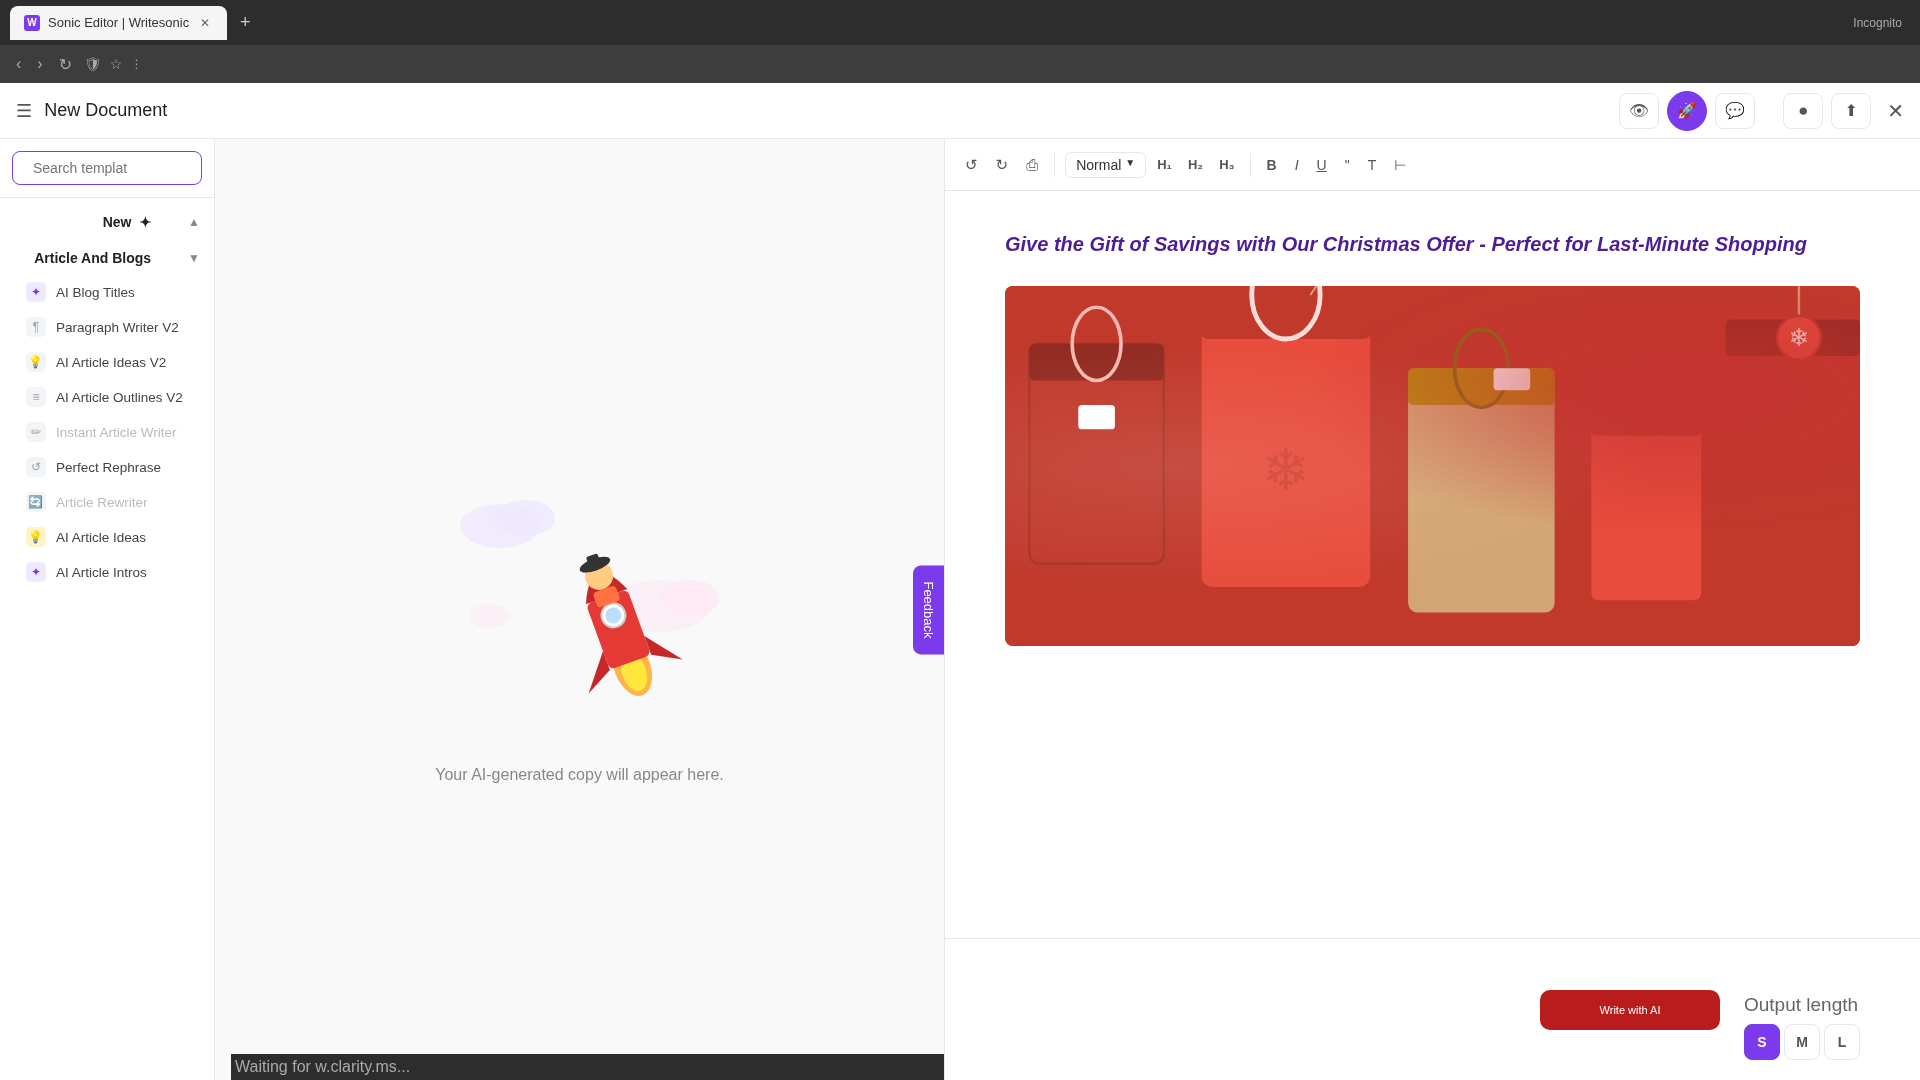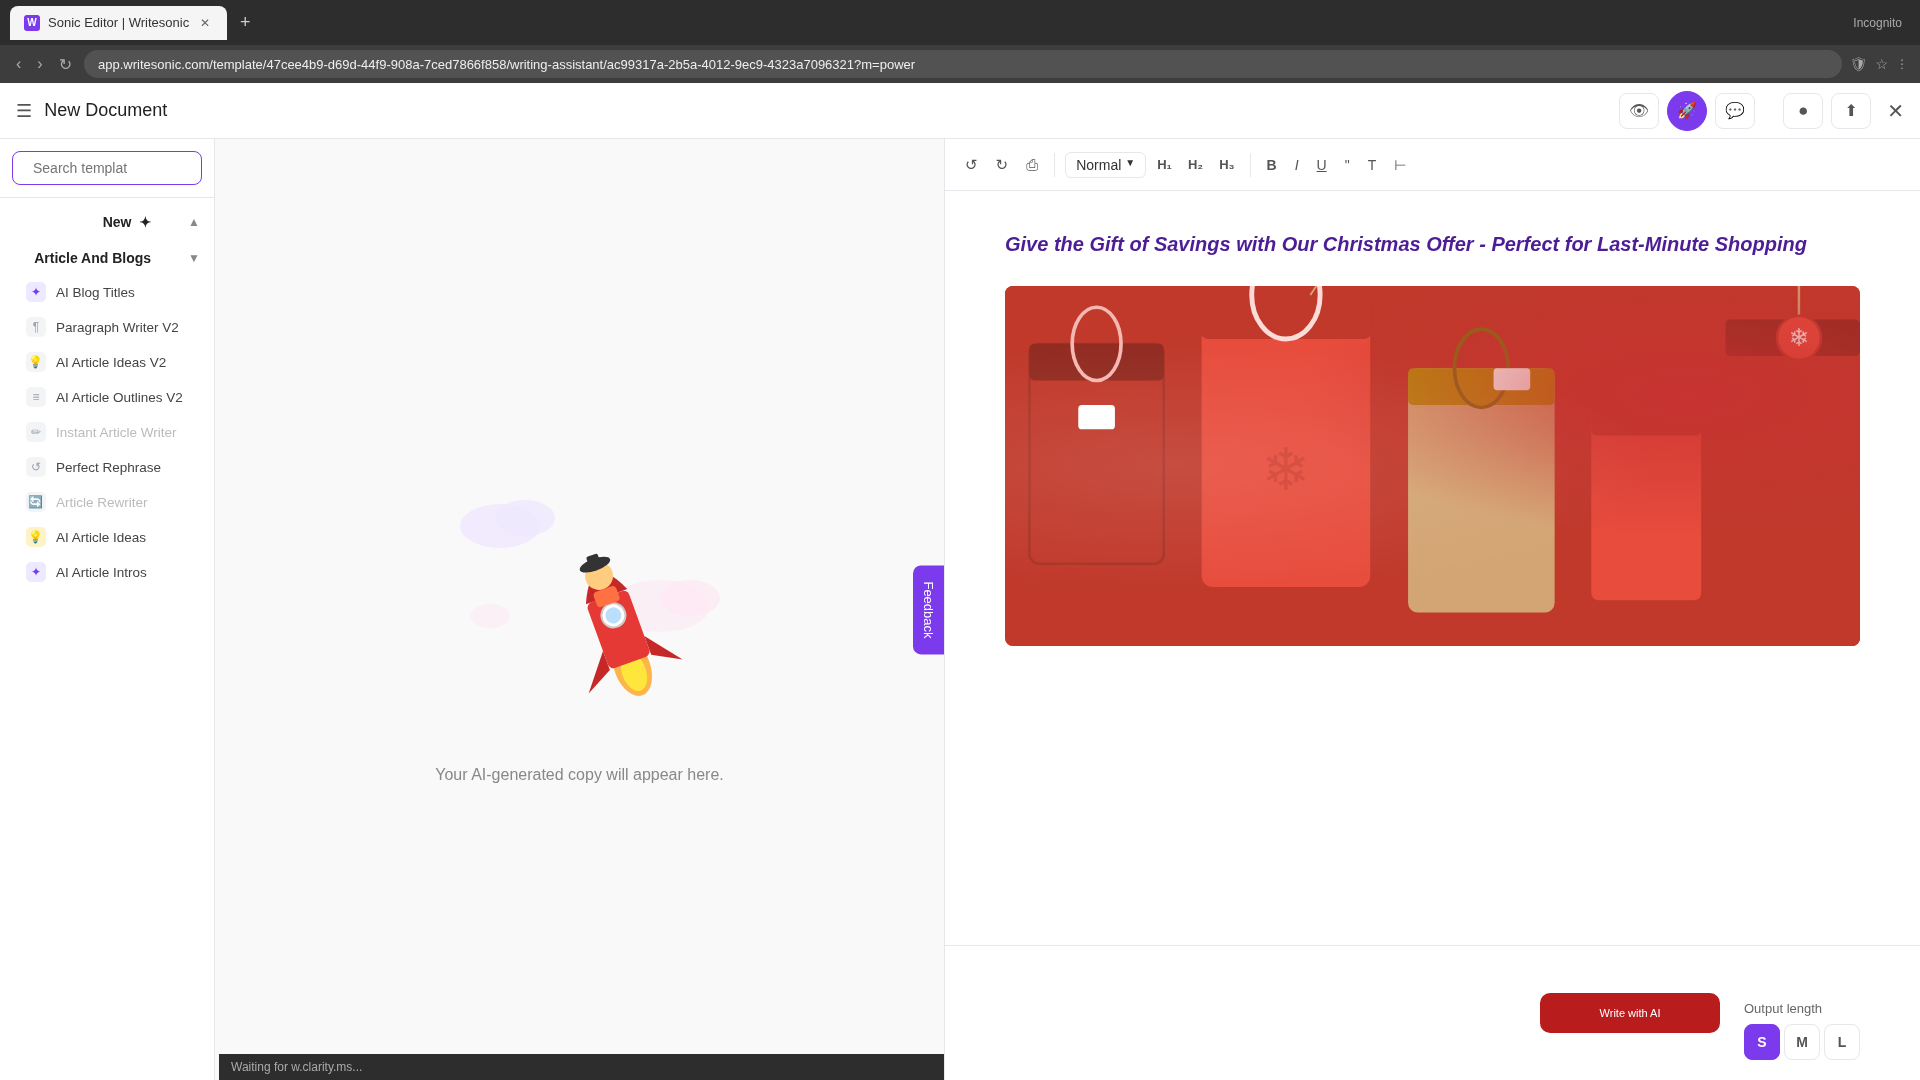--- a/index.html
+++ b/index.html
@@ -210,26 +210,26 @@
     
     .ai-placeholder-text {
       text-align: center;
       color: #888;
       font-size: 16px;
       margin-top: 16px;
     }
     .bottom-status {
       position: absolute;
       bottom: 0;
-      left: 4px;
+      left: 16px;
       right: 0;
       background: #2d2d2d;
       color: #aaa;
-      font-size: 12px;
-      padding: 4px 12px;
+      font-size: 16px;
+      padding: 4px 4px;
       height: 26px;
       display: flex;
       align-items: center;
     }
 
     
     .editor-panel {
       flex: 1;
       display: flex;
       flex-direction: column;
@@ -325,21 +325,21 @@
       font-weight: 400;
       cursor: pointer;
       min-width: 180px;
     }
     .output-length {
       display: flex;
       flex-direction: column;
       gap: 8px;
     }
     .output-length-label {
-      font-size: 13px;
+      font-size: 19px;
       color: #666;
       margin-top: 35px;
     }
     .length-options {
       display: flex;
       gap: 4px;
     }
     .len-btn {
       width: 36px; height: 36px;
       border-radius: 8px;
@@ -386,21 +386,20 @@
   </div>
   <div class="win-controls">
     <span style="color:#aaa;font-size:12px;margin-right:8px;">Incognito</span>
   </div>
 </div>
 
 <div class="address-bar">
   <button class="nav-btn">‹</button>
   <button class="nav-btn">›</button>
   <button class="nav-btn">↻</button>
-  <input class="address-input" type="text" value="app.writesonic.com/template/47cee4b9-d69d-44f9-908a-7ced7866f858/writing-assistant/ac99317a-2b5a-4012-9ec9-4323a7096321?m=power" style="">
   <div class="addr-icons">
     <span>🛡</span>
     <span>☆</span>
     <span style="font-size:12px;">⋮</span>
   </div>
 </div>
 
 <div class="app-container">
 
   <div class="app-toolbar">

